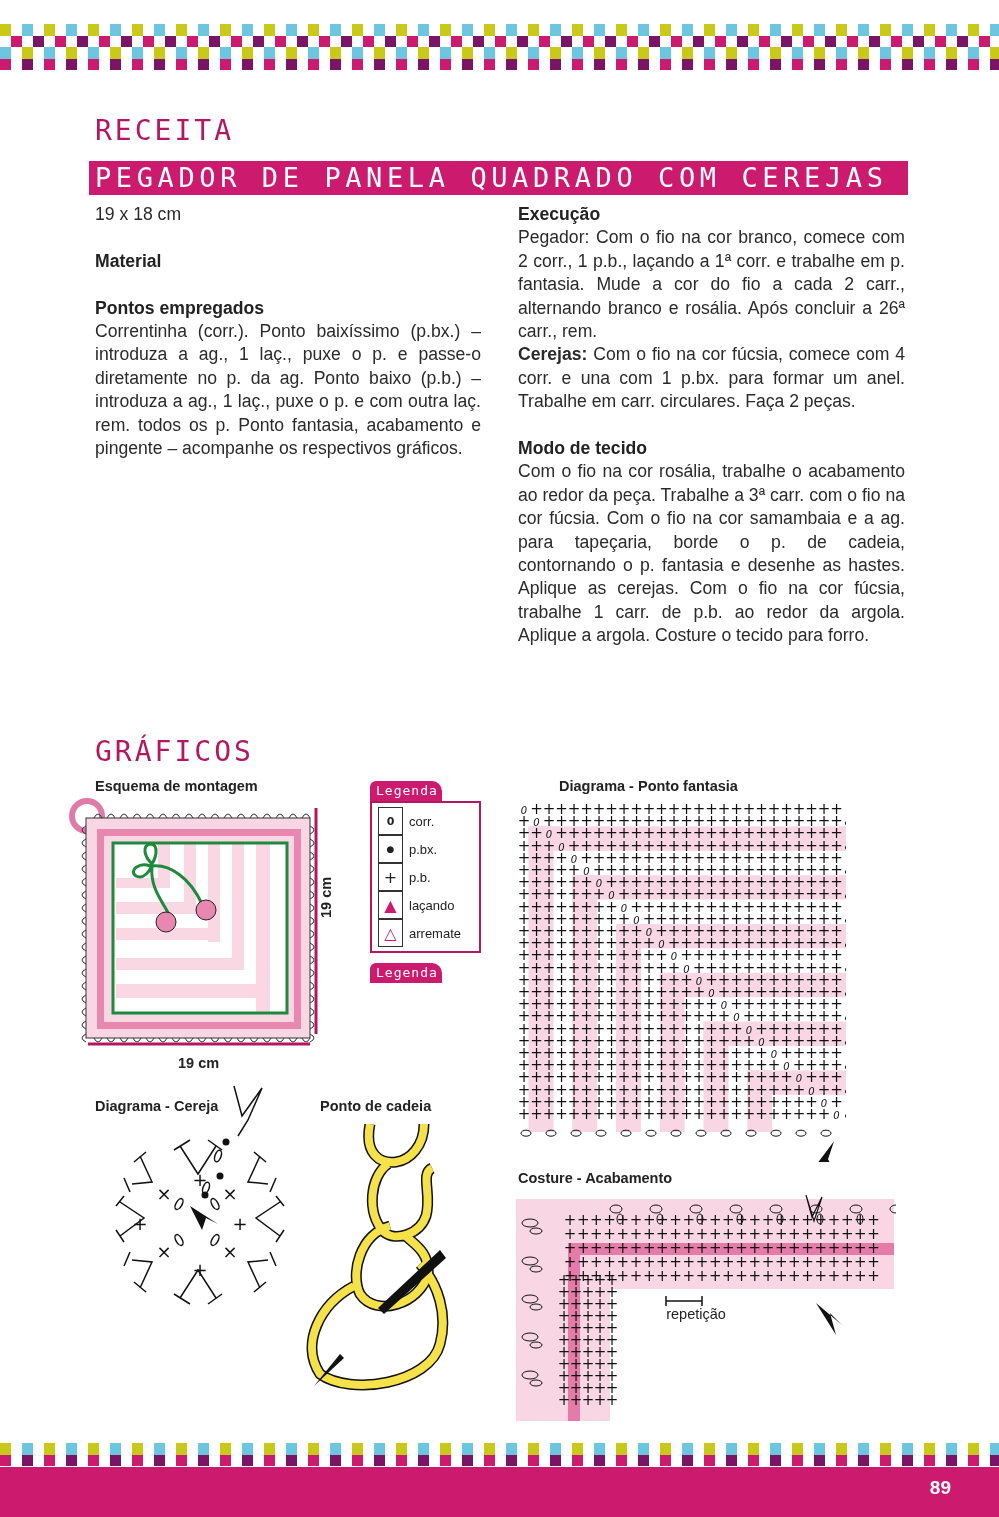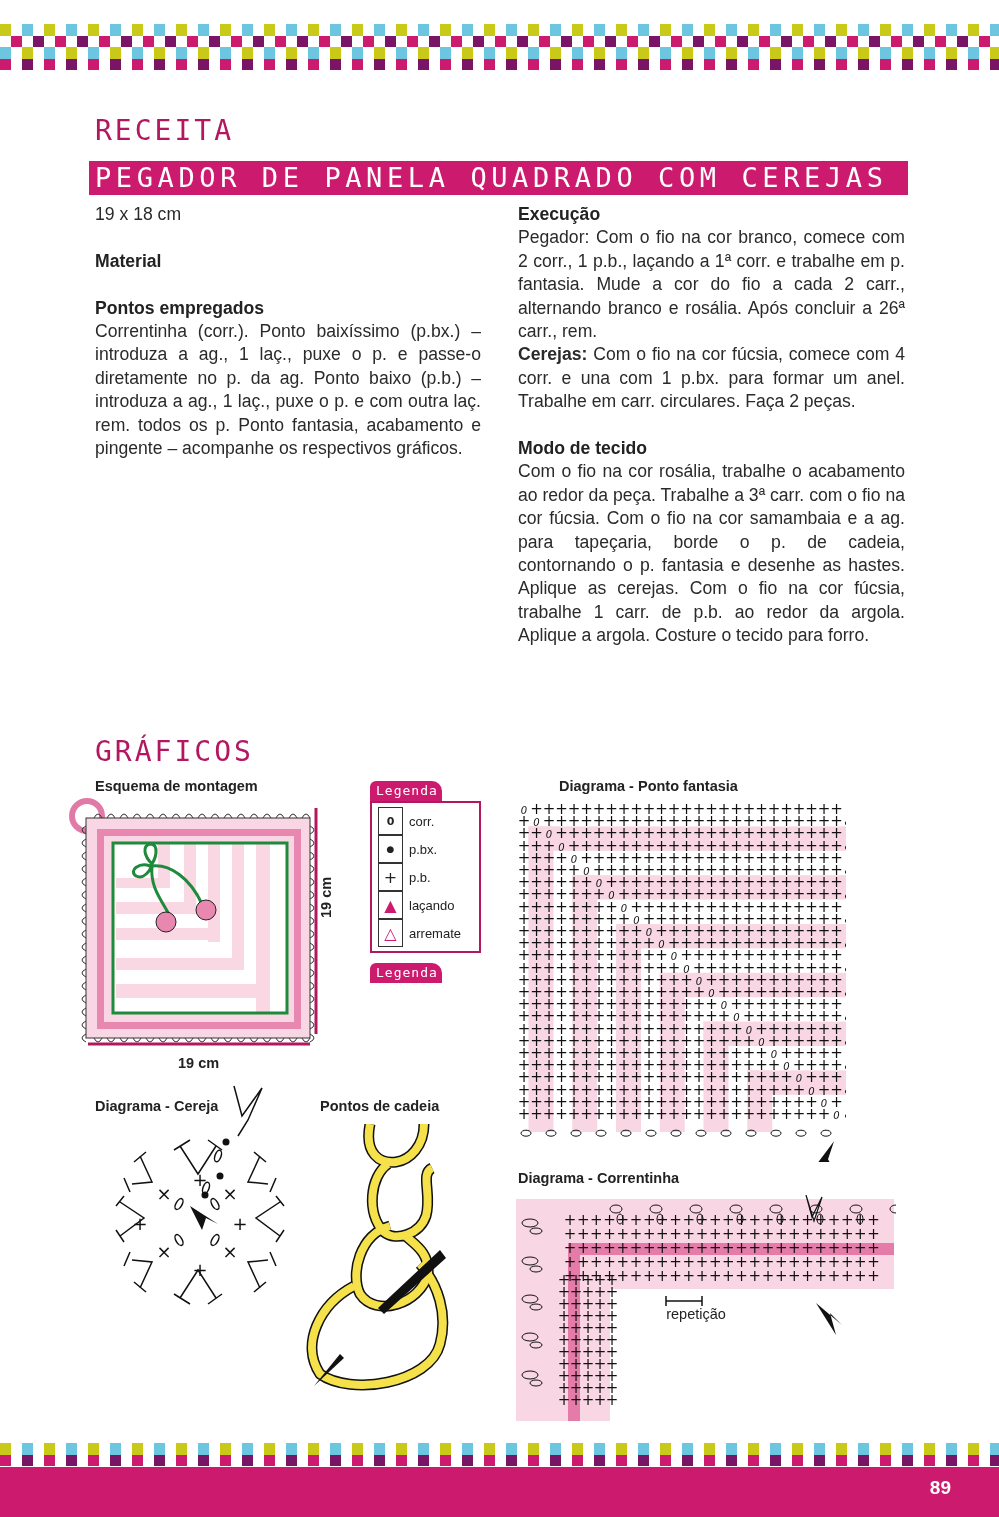--- a/index.html
+++ b/index.html
@@ -1258,39 +1258,39 @@
     <path d="M150 76 L138 102 L158 104 M156 82 L144 72 M166 98 L160 112"></path>
     <path d="M30 208 L42 182 L22 180 M24 202 L36 212 M14 186 L20 172"></path>
     <path d="M150 208 L138 182 L158 180 M156 202 L144 212 M166 186 L160 172"></path>
   </g>
   <circle cx="116" cy="62" r="3.5" fill="#111"></circle>
   <circle cx="110" cy="96" r="3.5" fill="#111"></circle>
   <circle cx="95" cy="115" r="3.5" fill="#111"></circle>
   <path d="M80 126 L92 150 L96 138 L108 144 Z" fill="#111"></path>
 </svg>
 
-<div class="gtitle" style="left:320px; top:1098px;">Pontos de cadeia</div>
+<div class="gtitle" style="left:320px; top:1098px;">Ponto de cadeia</div>
 <svg style="position:absolute; left:300px; top:1124px;" width="200" height="270">
   <g fill="none" stroke="#111" stroke-width="11">
     <path d="M70 0 C 64 30, 80 40, 96 38 C 110 36, 124 22, 124 0"></path>
     <path d="M88 40 C 70 52, 66 90, 84 108 C 96 118, 120 110, 126 92 C 132 70, 120 50, 132 44"></path>
     <path d="M90 102 C 60 110, 50 150, 60 170 C 76 194, 120 180, 128 150 C 130 126, 110 118, 104 110"></path>
     <path d="M54 162 C 20 180, 0 220, 20 250 C 50 272, 130 260, 140 220 C 148 190, 138 160, 120 140"></path>
   </g>
   <g fill="none" stroke="#f5e24a" stroke-width="8">
     <path d="M70 0 C 64 30, 80 40, 96 38 C 110 36, 124 22, 124 0"></path>
     <path d="M88 40 C 70 52, 66 90, 84 108 C 96 118, 120 110, 126 92 C 132 70, 120 50, 132 44"></path>
     <path d="M90 102 C 60 110, 50 150, 60 170 C 76 194, 120 180, 128 150 C 130 126, 110 118, 104 110"></path>
     <path d="M54 162 C 20 180, 0 220, 20 250 C 50 272, 130 260, 140 220 C 148 190, 138 160, 120 140"></path>
   </g>
   <path d="M78 184 L140 126 L146 134 L84 190 Z" fill="#111"></path>
   <path d="M14 262 L40 230 L44 234 Z" fill="#111"></path>
 </svg>
 
-<div class="gtitle" style="left:518px; top:1170px;">Diagrama - Correntinha</div>
+<div class="gtitle" style="left:518px; top:1170px;">Costure - Acabamento</div>
 <svg id="acab" style="position:absolute; left:516px; top:1195px;" width="380" height="230">
   <rect x="0" y="4" width="378" height="90" fill="#f8d6e3"></rect>
   <rect x="0" y="4" width="94" height="222" fill="#f8d6e3"></rect>
   <rect x="52" y="48" width="326" height="12" fill="#e57ba8"></rect>
   <rect x="52" y="48" width="12" height="178" fill="#e57ba8"></rect>
   <line x1="150" y1="106" x2="186" y2="106" stroke="#111" stroke-width="1.5"></line>
   <line x1="150" y1="101" x2="150" y2="111" stroke="#111" stroke-width="1.5"></line>
   <line x1="186" y1="101" x2="186" y2="111" stroke="#111" stroke-width="1.5"></line>
   <text x="180" y="124" text-anchor="middle" font-family="Liberation Sans, sans-serif" font-size="14.5" fill="#222">repetição</text>
   <path d="M290 0 L296 22 L306 2 L298 26 Z" fill="#fff" stroke="#111" stroke-width="1.2"></path>

